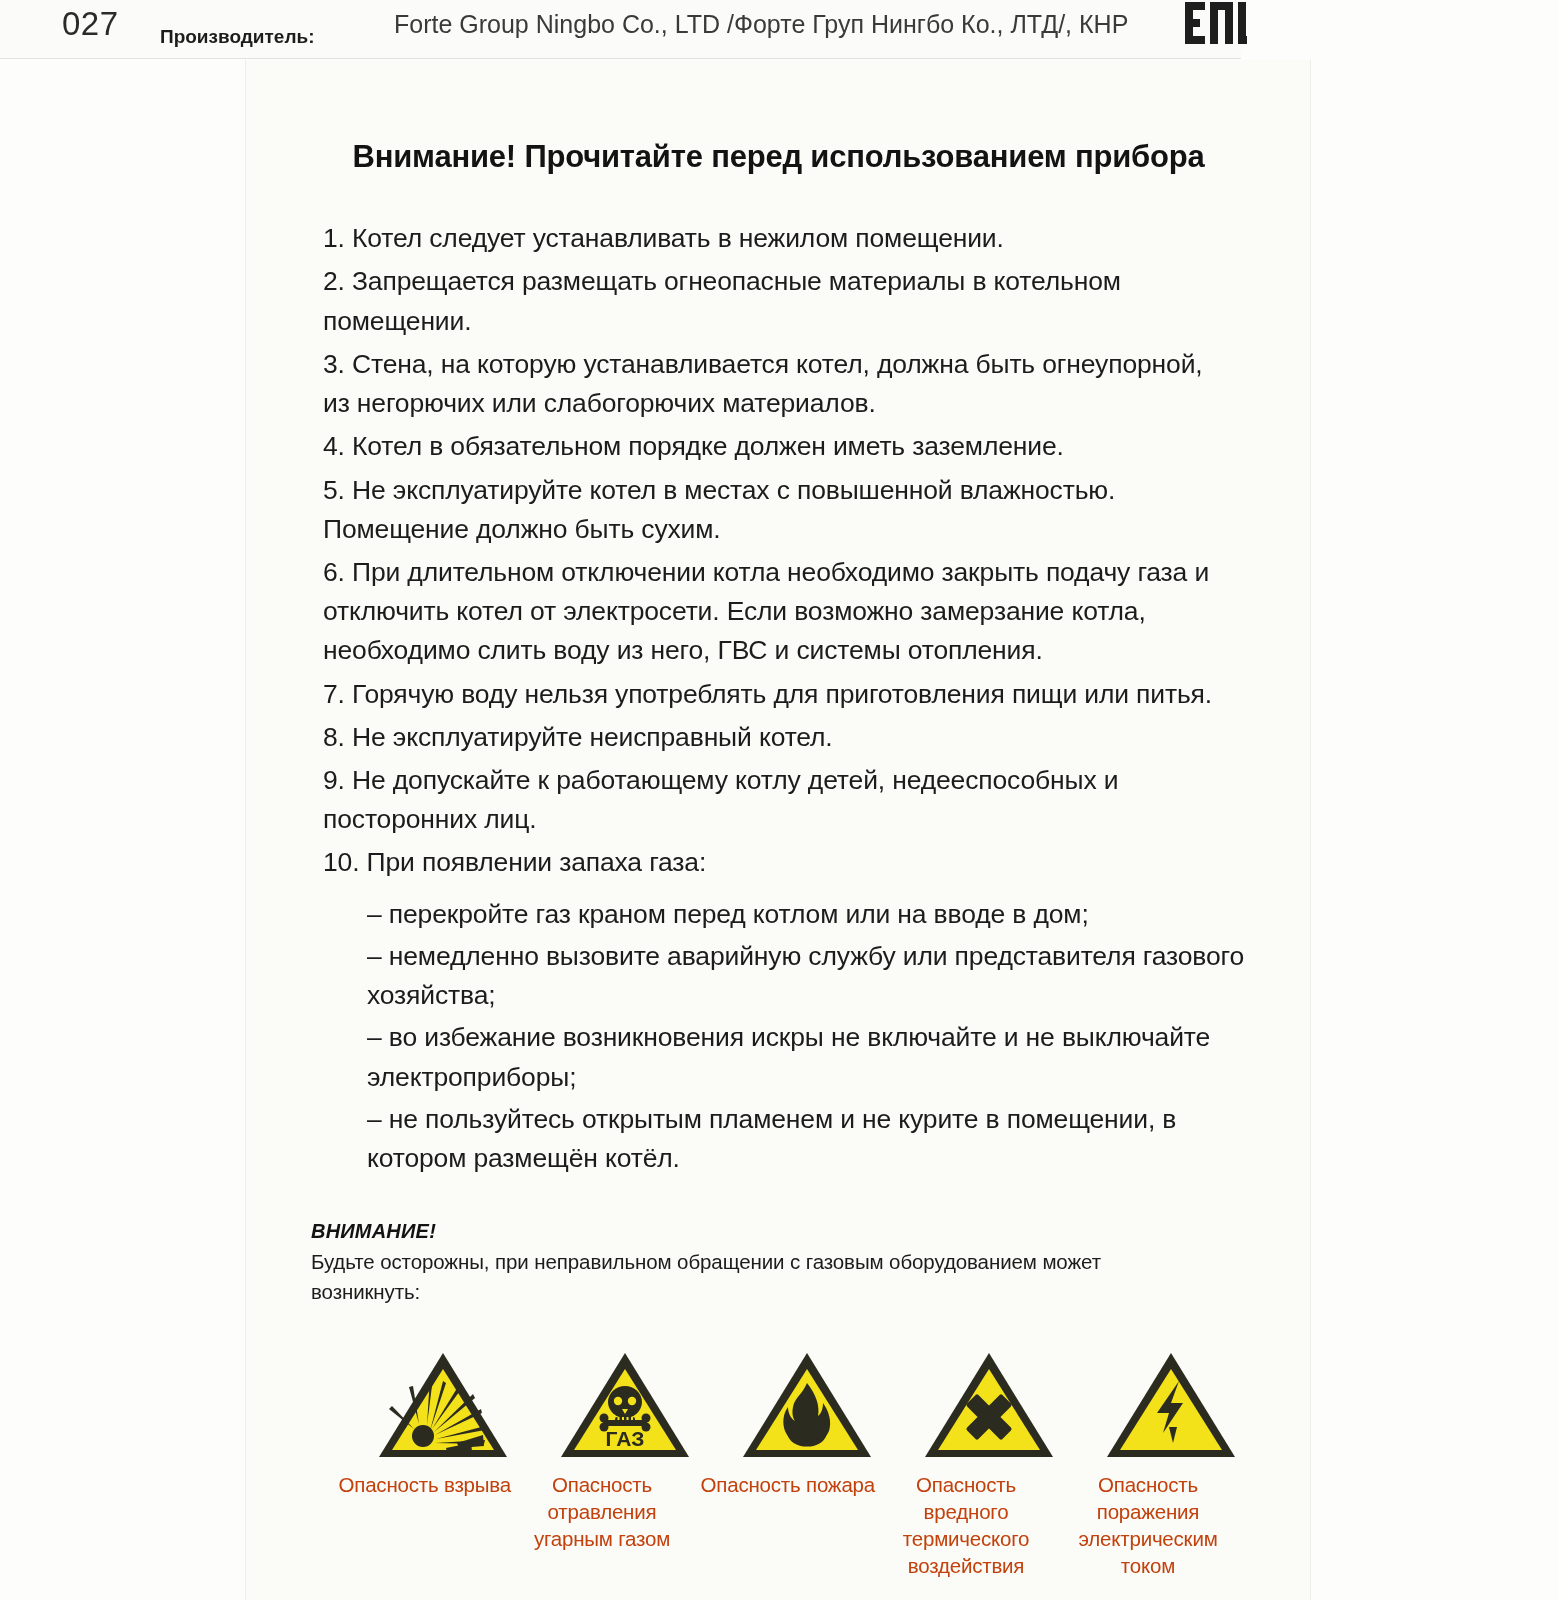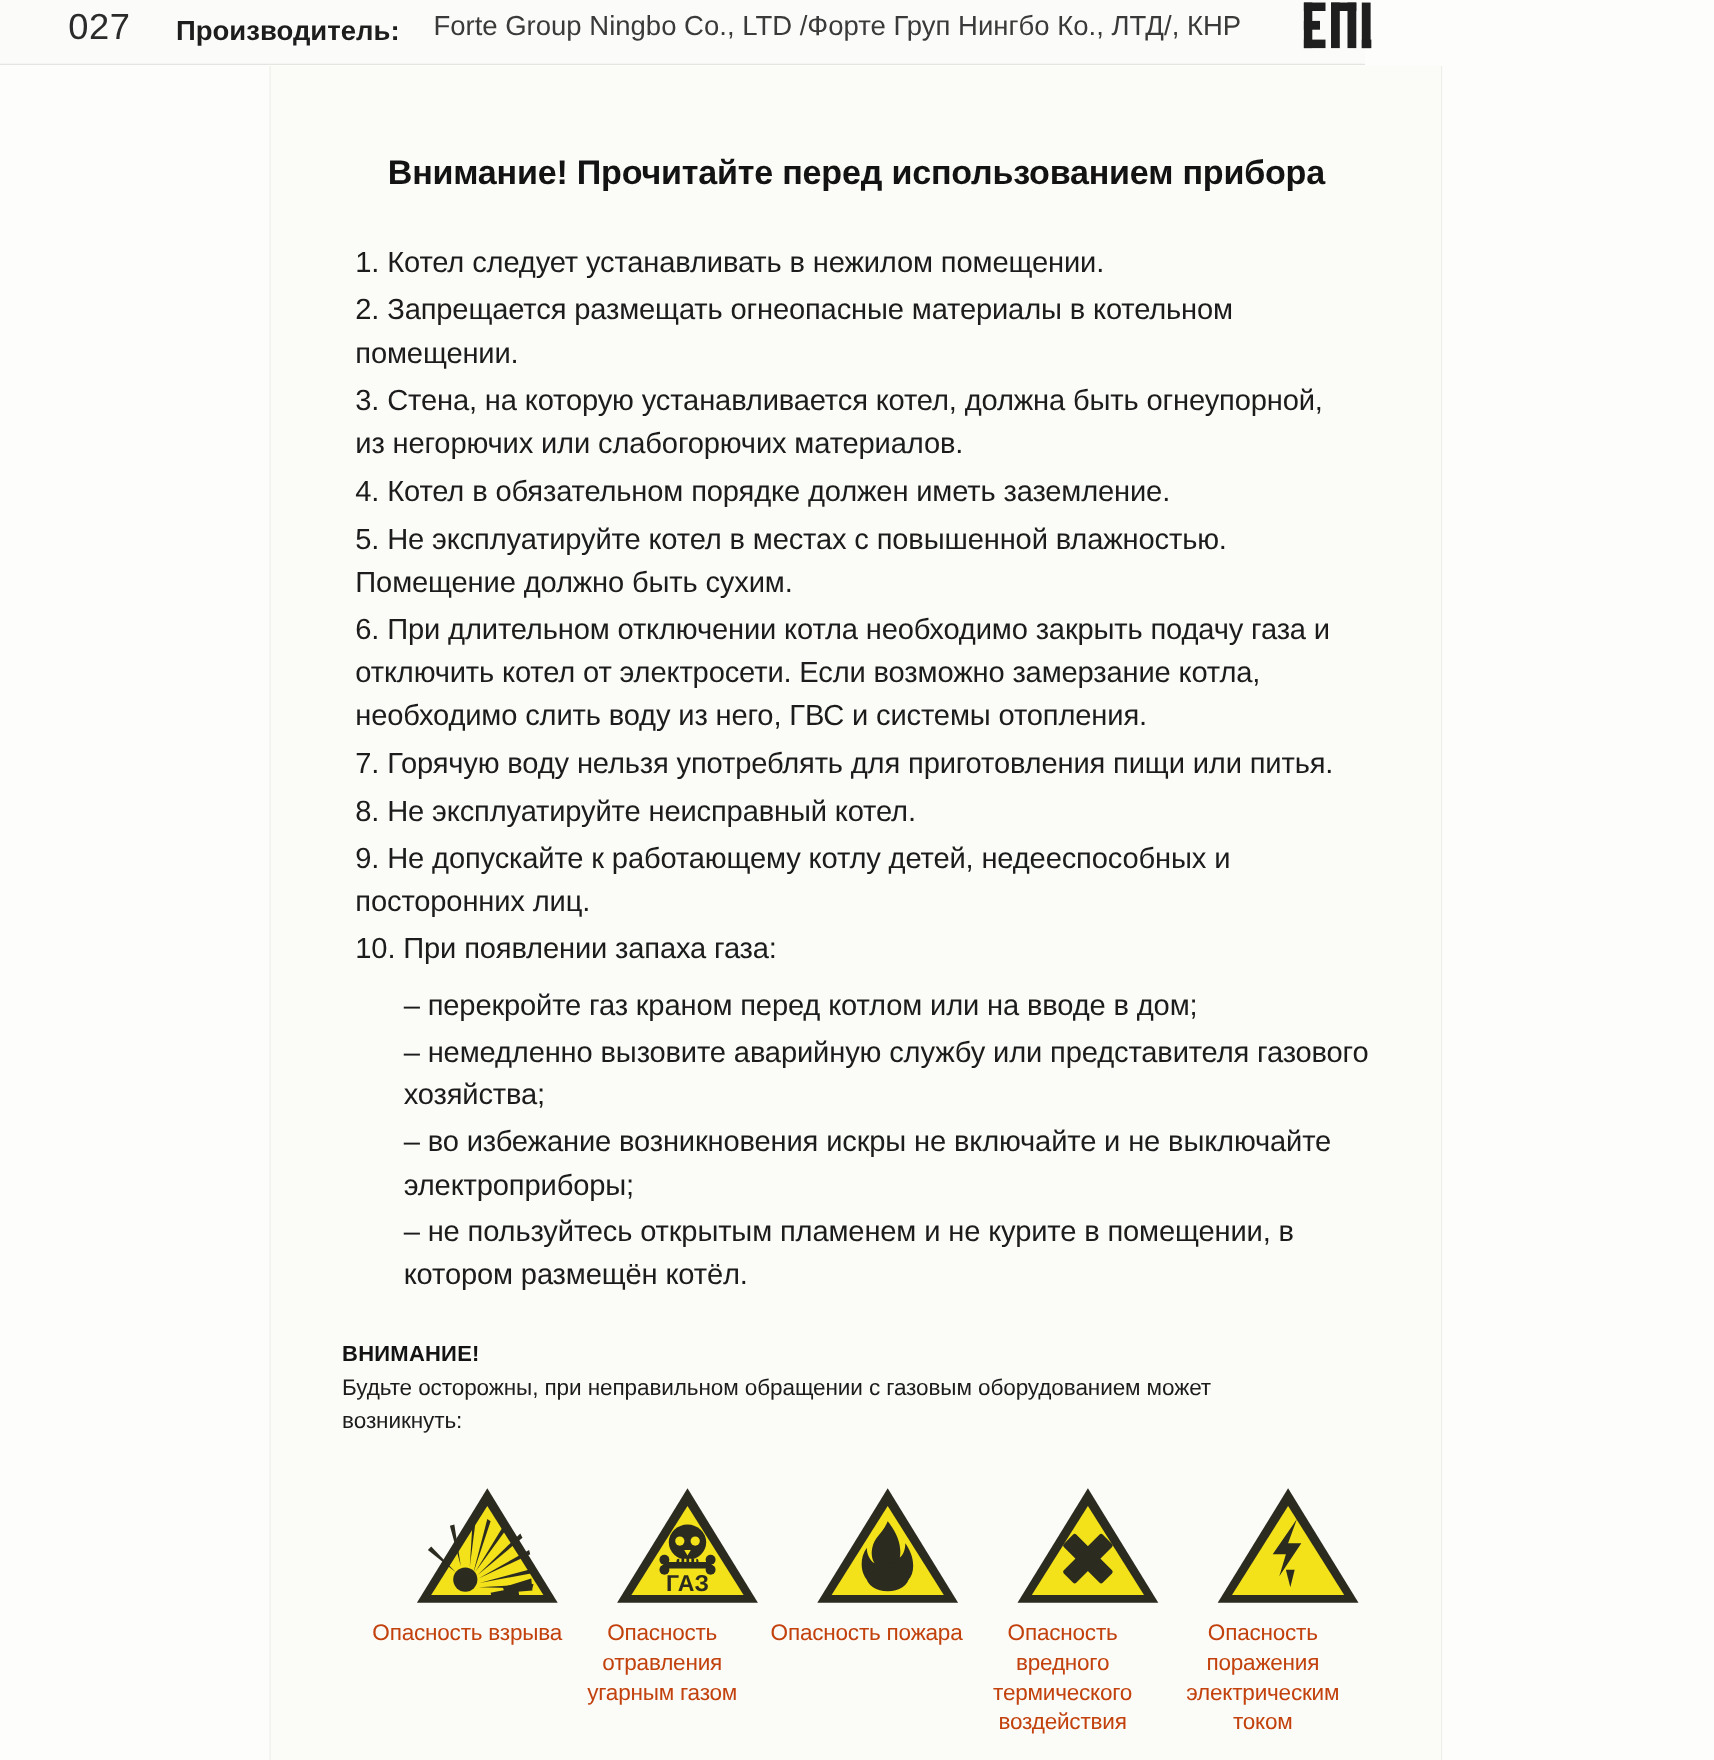--- a/index.html
+++ b/index.html
@@ -38,22 +38,22 @@
     left: 62px;
     top: 5px;
     font-size: 33px;
     letter-spacing: 0.5px;
     color: #2b2b2b;
     font-family: "Liberation Sans", sans-serif;
   }
   .maker-label {
     position: absolute;
     left: 160px;
-    top: 14px;
-    font-size: 25px;
+    top: 26px;
+    font-size: 19px;
     font-weight: bold;
     color: #1d1d1d;
   }
   .maker-value {
     position: absolute;
     left: 394px;
     top: 10px;
     font-size: 25px;
     color: #3a3a3a;
     white-space: nowrap;
@@ -127,20 +127,21 @@
   
   .attention {
     margin-top: 42px;
   }
   .attention-title {
     font-size: 20px;
     font-weight: bold;
     color: #131313;
     letter-spacing: 0.2px;
     margin: 0 0 4px 0;
+    font-style: italic;
   }
   .attention-text {
     font-size: 20.5px;
     line-height: 1.45;
     color: #1c1c1c;
     margin: 0;
     max-width: 890px;
     letter-spacing: -0.1px;
   }
 

